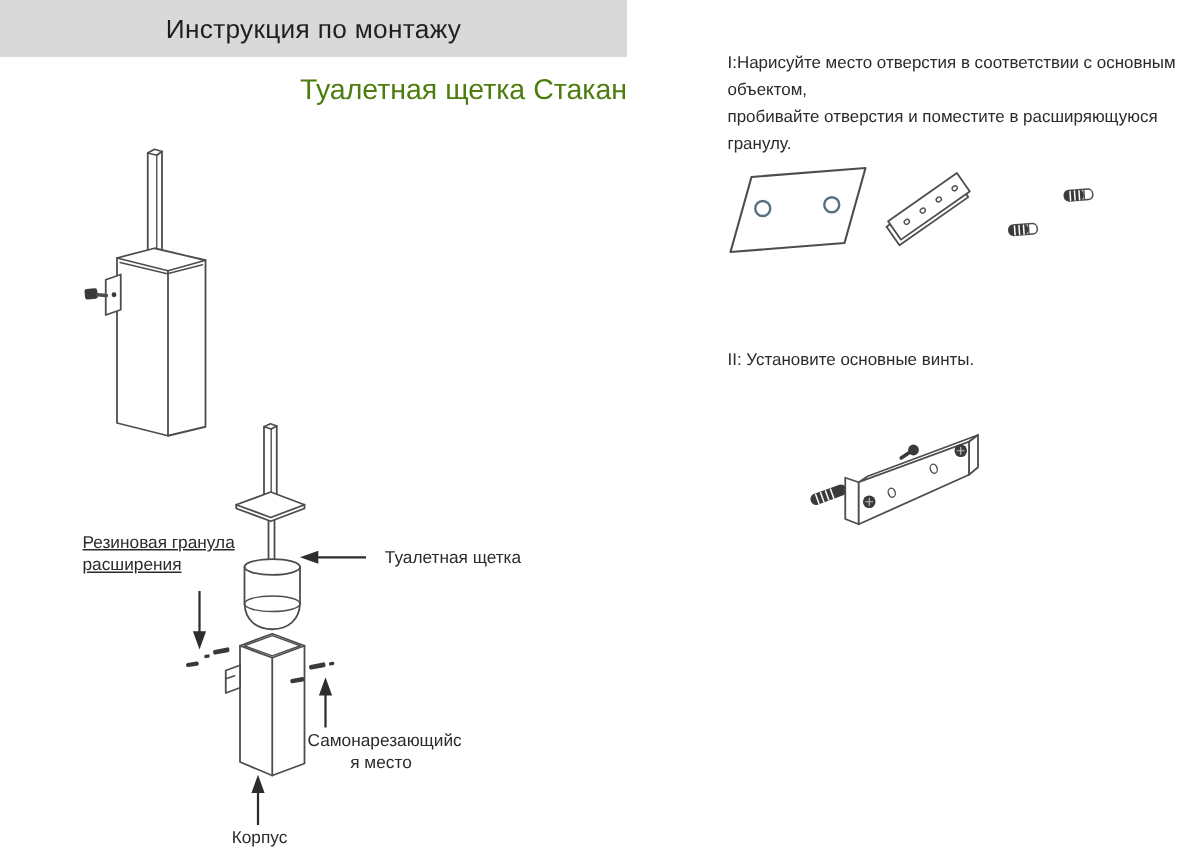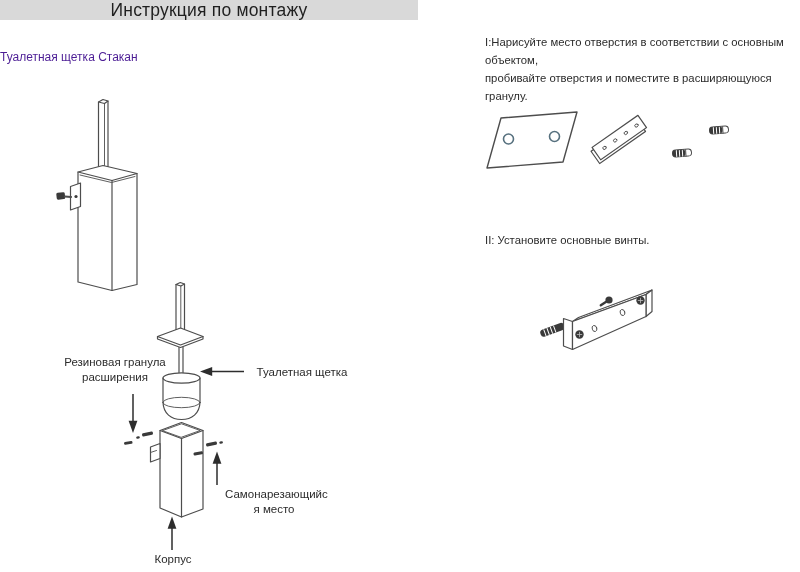--- a/index.html
+++ b/index.html
@@ -3,34 +3,34 @@
 <meta charset="utf-8">
 <style>
   html,body{margin:0;padding:0;}
   body{
     width:800px;height:572px;background:#ffffff;overflow:hidden;position:relative;
     font-family:"Liberation Sans", sans-serif;color:var(--text,#2b2b2b);
   }
   .abs{position:absolute;}
   
   .banner{
-    left:0;top:0;width:418px;height:20px;background:var(--banner-bg,#d9d9d9);
+    left:0;top:0;width:418px;height:38px;background:var(--banner-bg,#d9d9d9);
     display:flex;align-items:center;justify-content:center;
   }
   .banner .title{font-size:17.5px;color:#1f1f1f;letter-spacing:.2px;}
-  .subtitle{left:0;top:50px;width:418px;text-align:left;font-size:12px;color:#4c1d95;}
+  .subtitle{left:0;top:50px;width:418px;text-align:right;font-size:19px;color:#4d7c0f;}
   
   .step-text{font-size:11.3px;line-height:18px;color:var(--text,#2b2b2b);}
   .step1-text{left:485px;top:33px;width:320px;}
   .step2-text{left:485px;top:231px;width:320px;}
   
   .diagram-label{font-size:11.5px;line-height:15px;color:var(--text,#2b2b2b);text-align:center;}
-  .label-granule{left:55px;top:355px;width:120px;text-align:center;}
+  .label-granule{left:55px;top:355px;width:120px;text-align:left;text-decoration:underline;}
   .label-brush{left:247px;top:365px;width:110px;}
-  .label-screw{left:205px;top:487px;width:98px;text-align:center;line-height:14.5px;padding-left:20px;}
+  .label-screw{left:205px;top:487px;width:98px;text-align:center;line-height:14.5px;}
   .label-body{left:147px;top:552px;width:52px;}
   
   svg.artwork{left:0;top:0;width:800px;height:572px;}
   .ink{stroke:var(--line,#4d4d4d);fill:none;stroke-width:1.2;stroke-linejoin:round;stroke-linecap:round;}
   .thin{stroke-width:0.9;}
   .wfill{fill:#ffffff;}
   .dark{fill:var(--dark,#3a3a3a);stroke:none;}
   .rib{stroke:#ffffff;stroke-width:1;fill:none;}
   .accent{stroke:var(--hole-accent,#56707e);stroke-width:1.6;fill:#ffffff;}
   .arrowline{stroke:var(--arrow,#2d2d2d);stroke-width:1.5;fill:none;}

